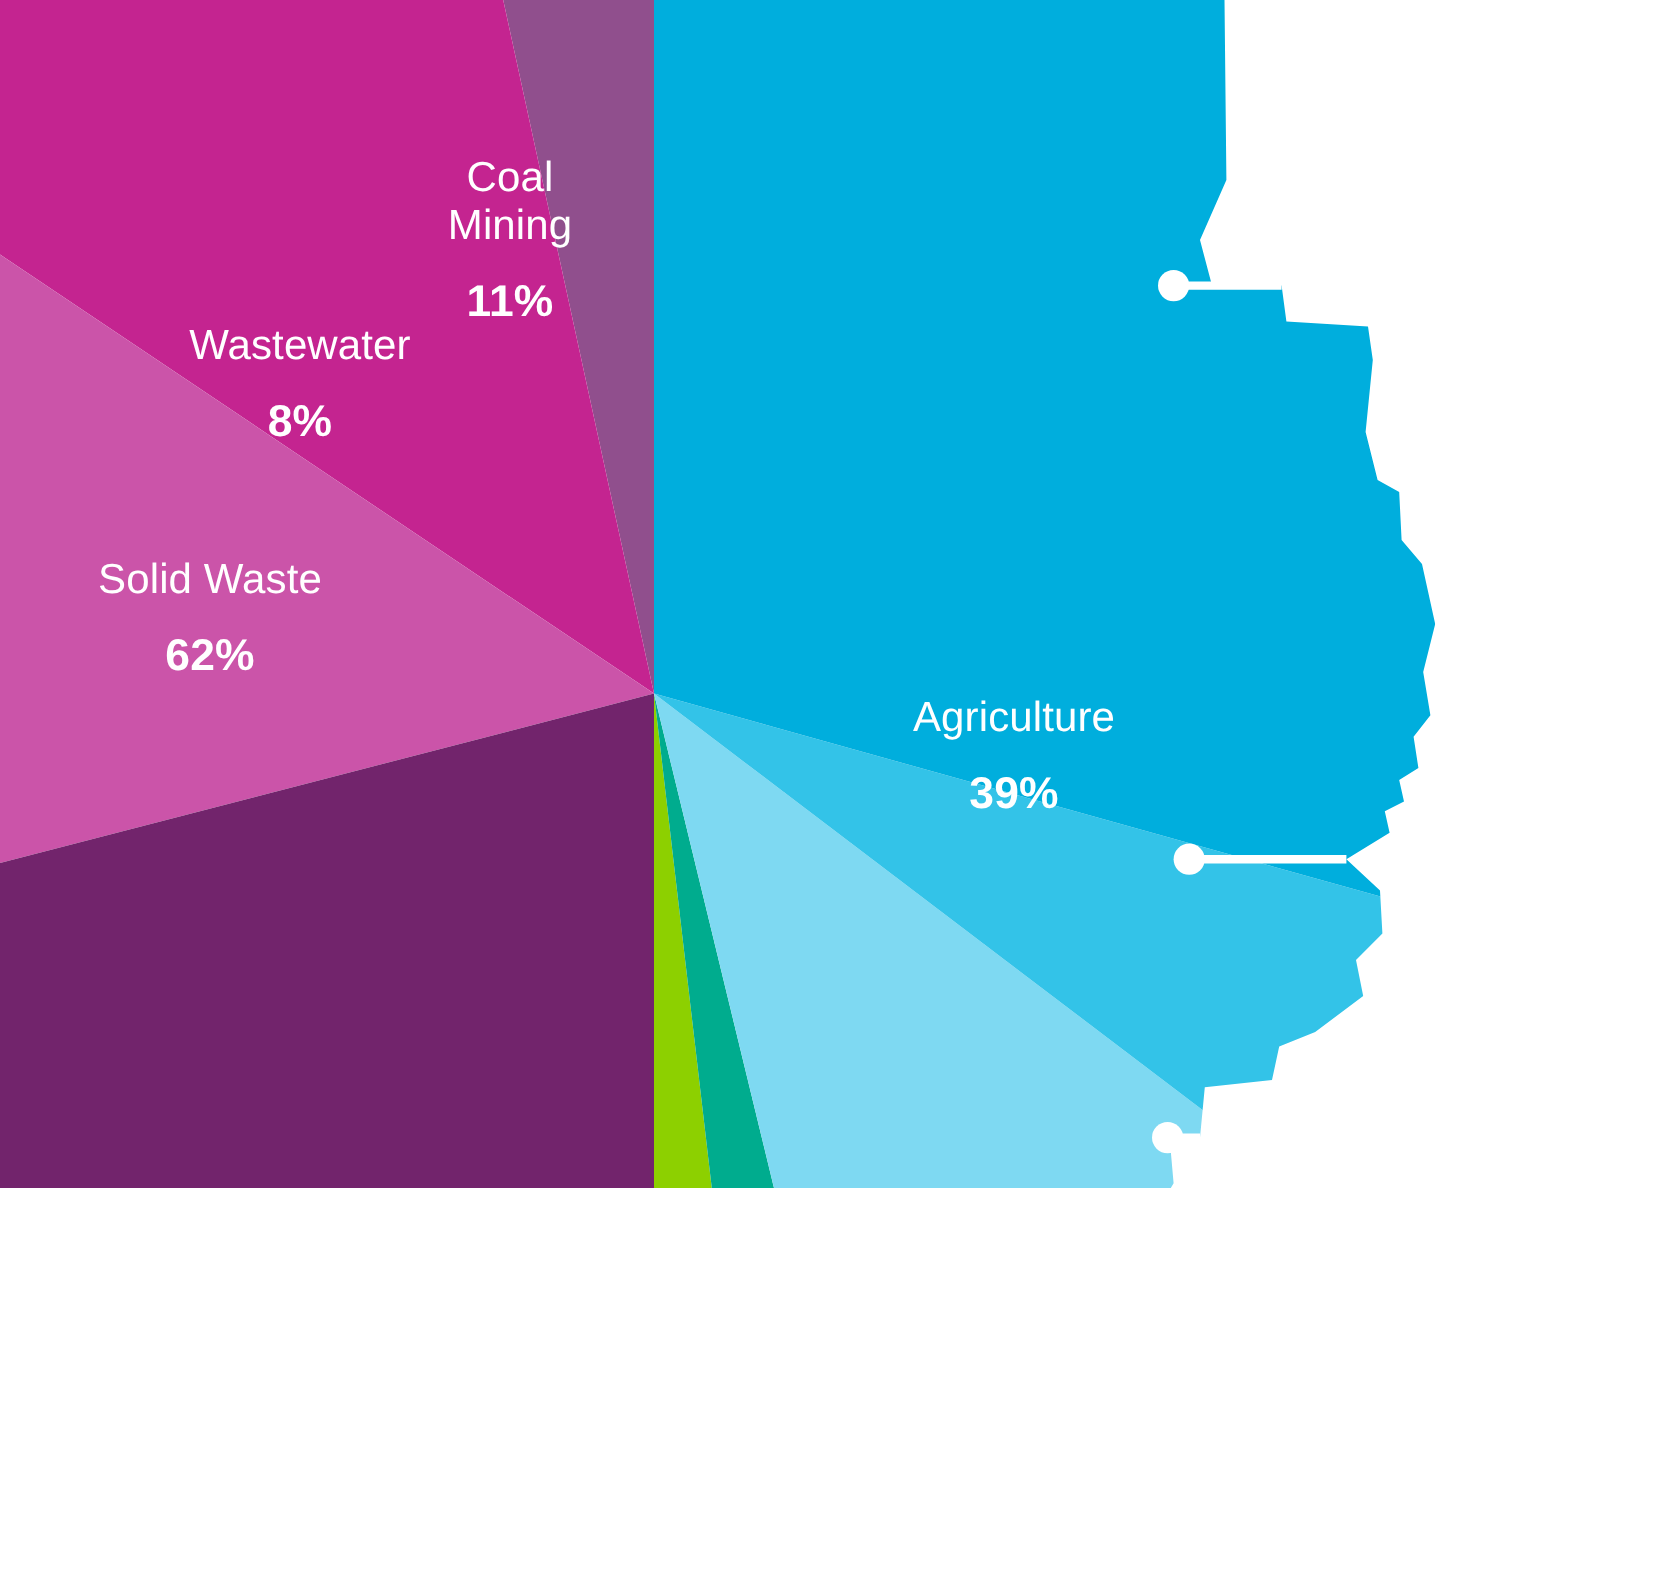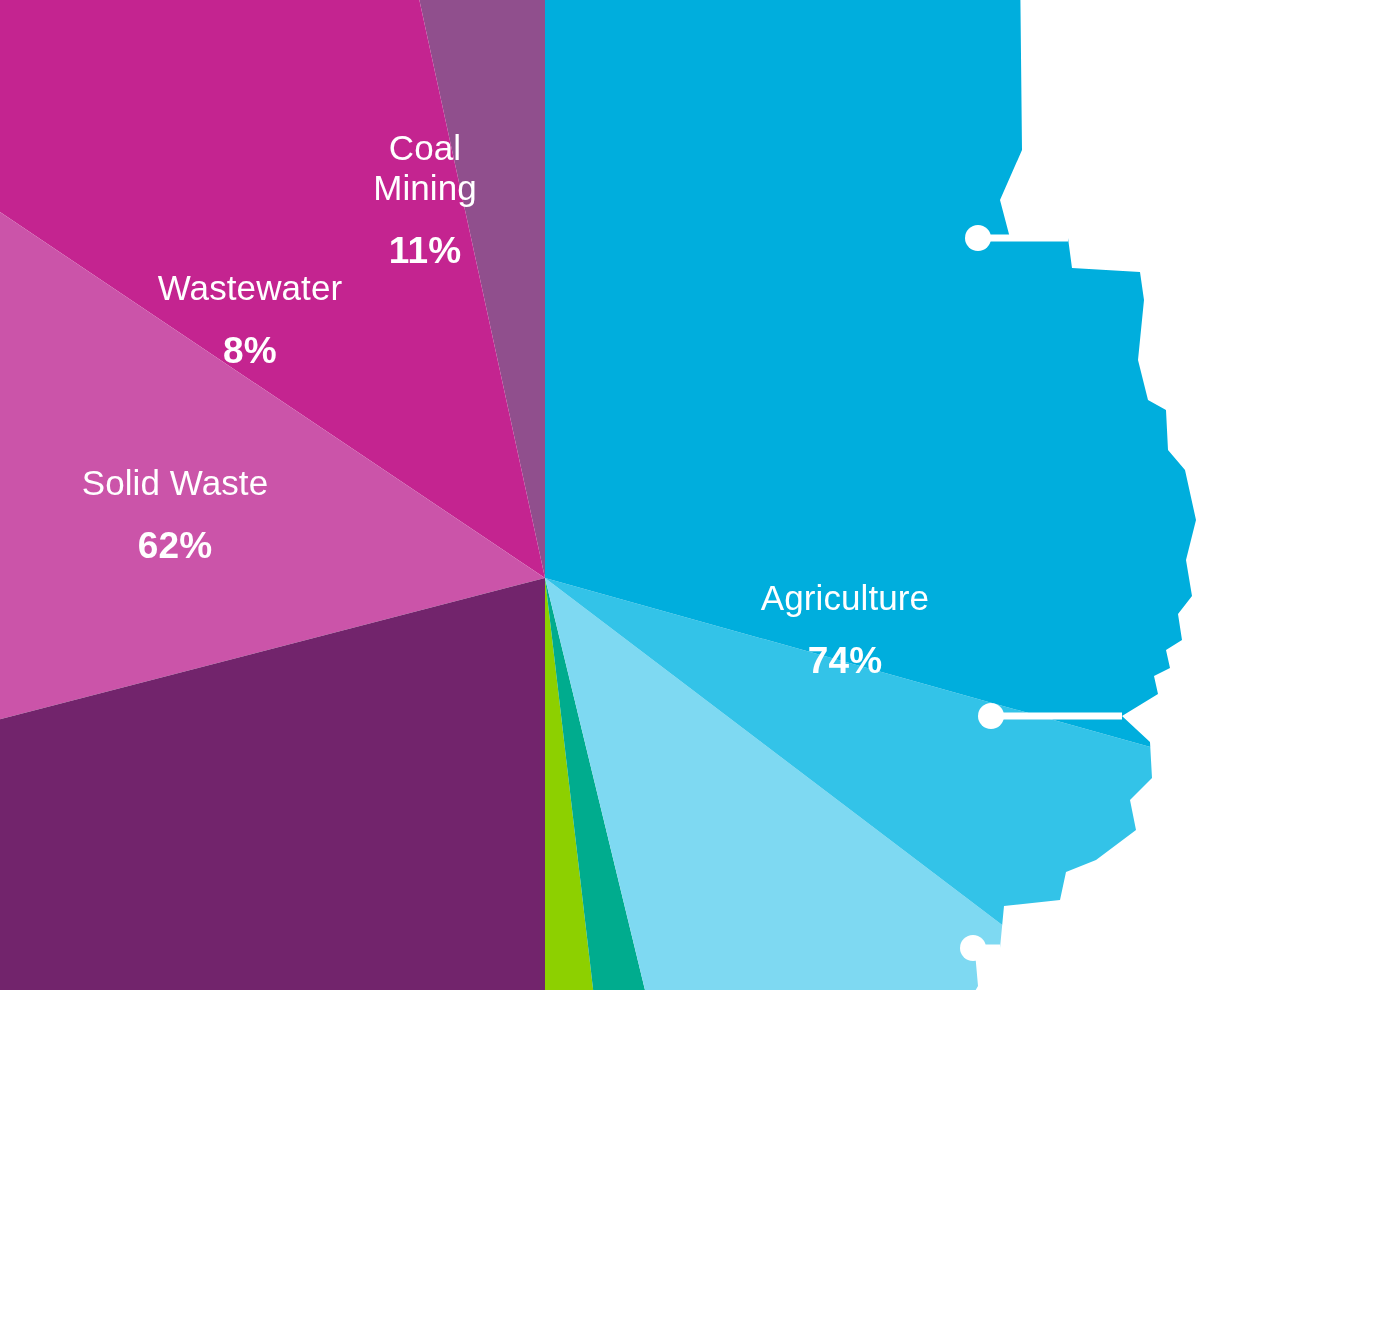--- a/index.html
+++ b/index.html
@@ -204,16 +204,16 @@
   <div class="slice-label" id="lbl-solid">
     <span class="name">Solid Waste</span>
     <span class="pct">62%</span>
   </div>
 
   <div class="slice-label" id="lbl-oil">
   </div>
 
   <div class="slice-label" id="lbl-agri">
     <span class="name">Agriculture</span>
-    <span class="pct">74%</span>
+    <span class="pct">39%</span>
   </div>
 
 </div>
 
 </body></html>

